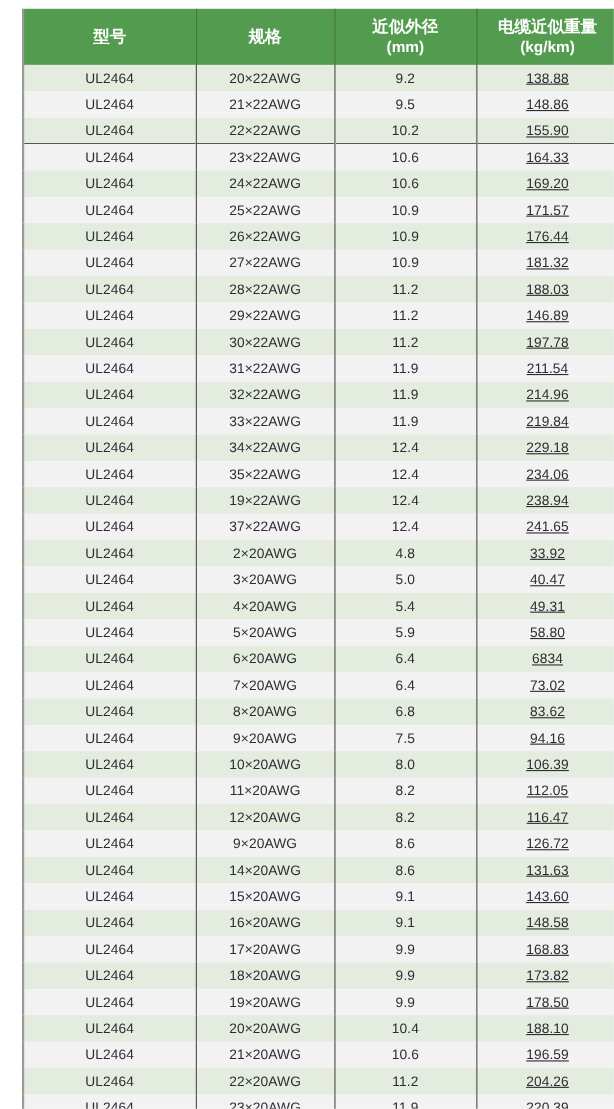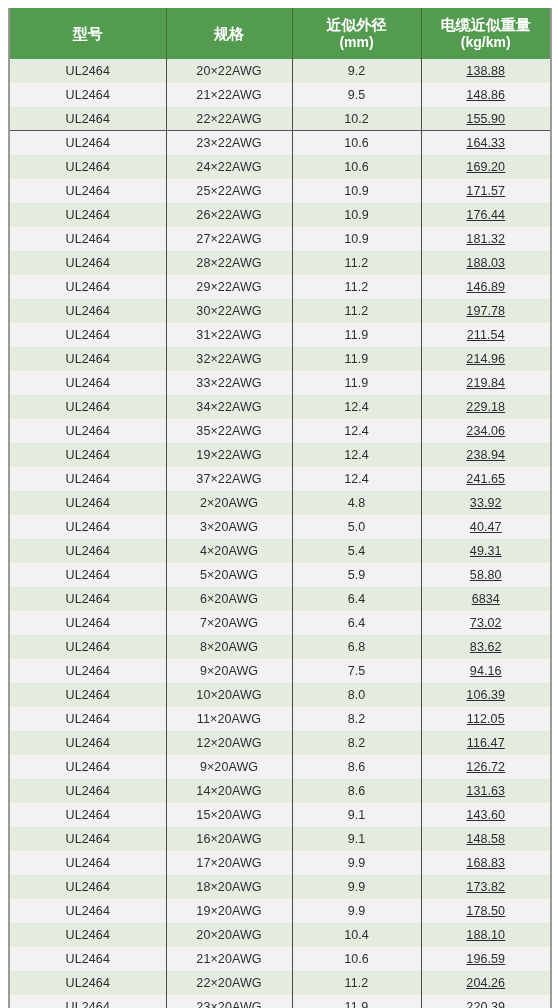--- a/index.html
+++ b/index.html
@@ -12,21 +12,21 @@
     height: 1008px;
     font-family: "Liberation Sans", "DejaVu Sans", sans-serif;
     overflow: hidden;
   }
 
   #spec-table-wrap {
     position: relative;
     width: 448px;
     height: 1008px;
     box-sizing: border-box;
-    padding: 8px 8px 0 8px;
+    padding: 8px 8px 0 20px;
     background: #ffffff;
   }
 
   table.spec-table {
     width: 542px;
     border-collapse: collapse;
     table-layout: fixed;
     background: #f2f2f2;
     border-left: 2px solid #9a9a9a;
     border-right: 2px solid #9a9a9a;

